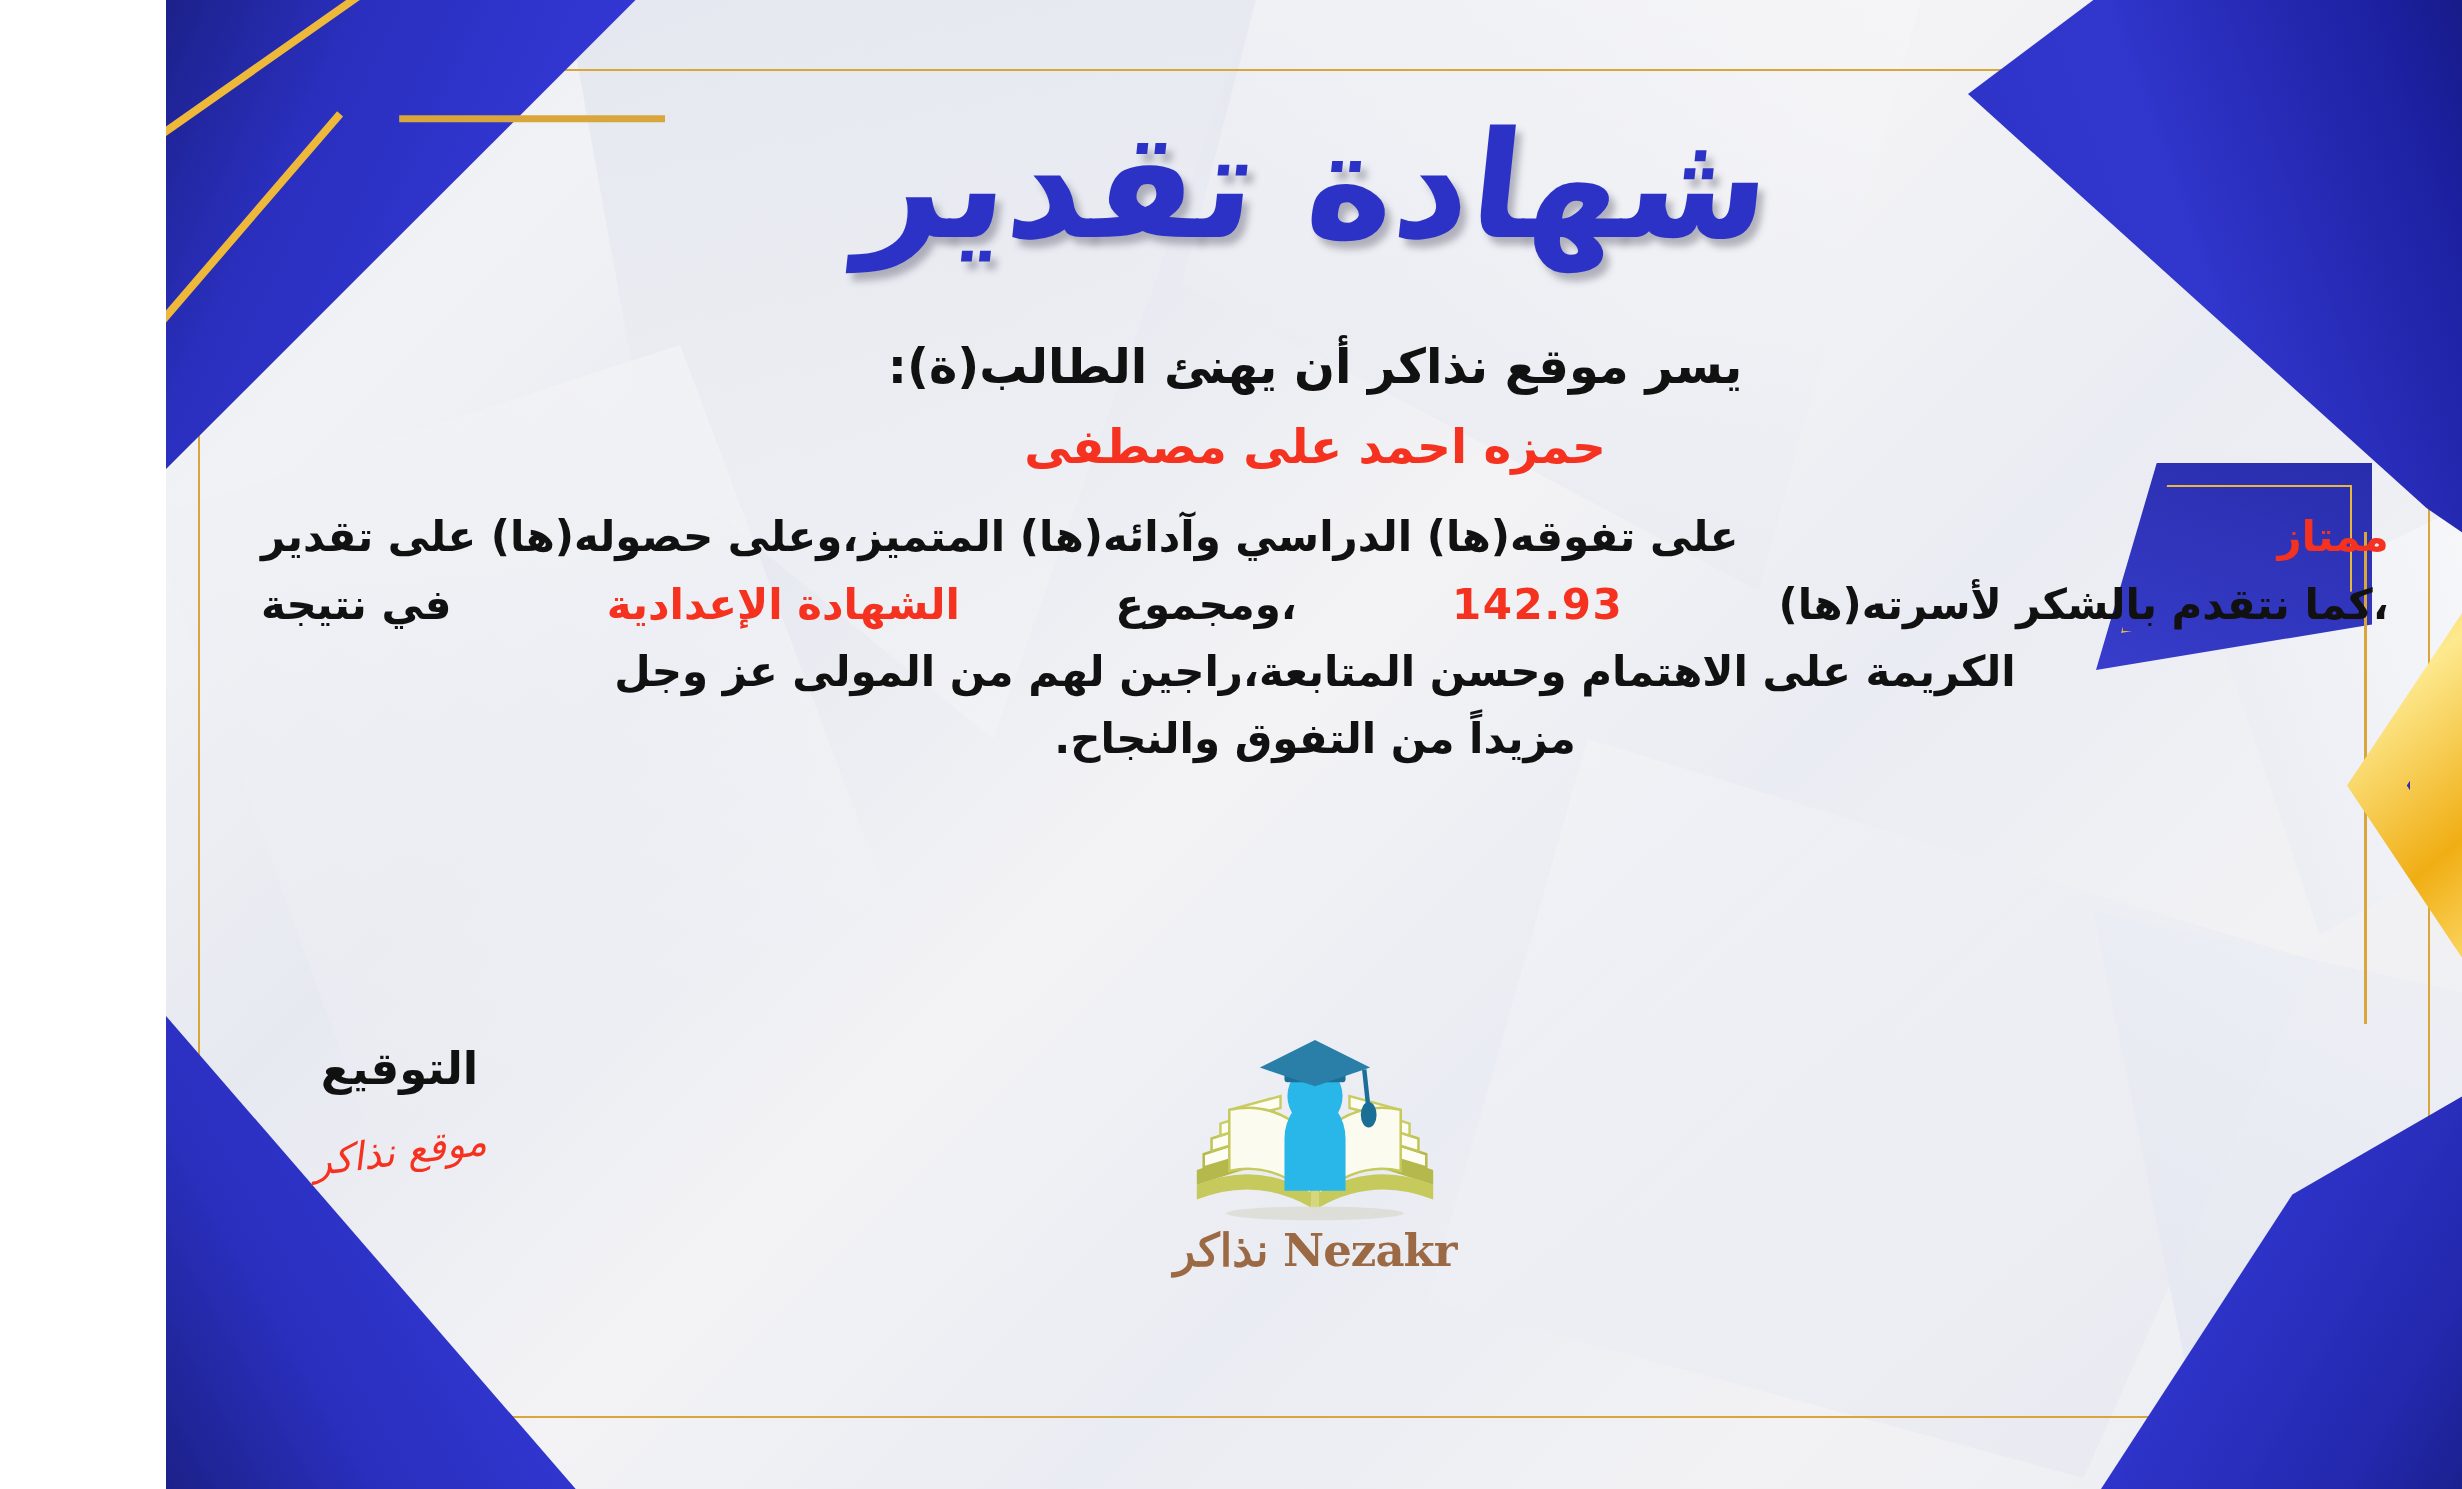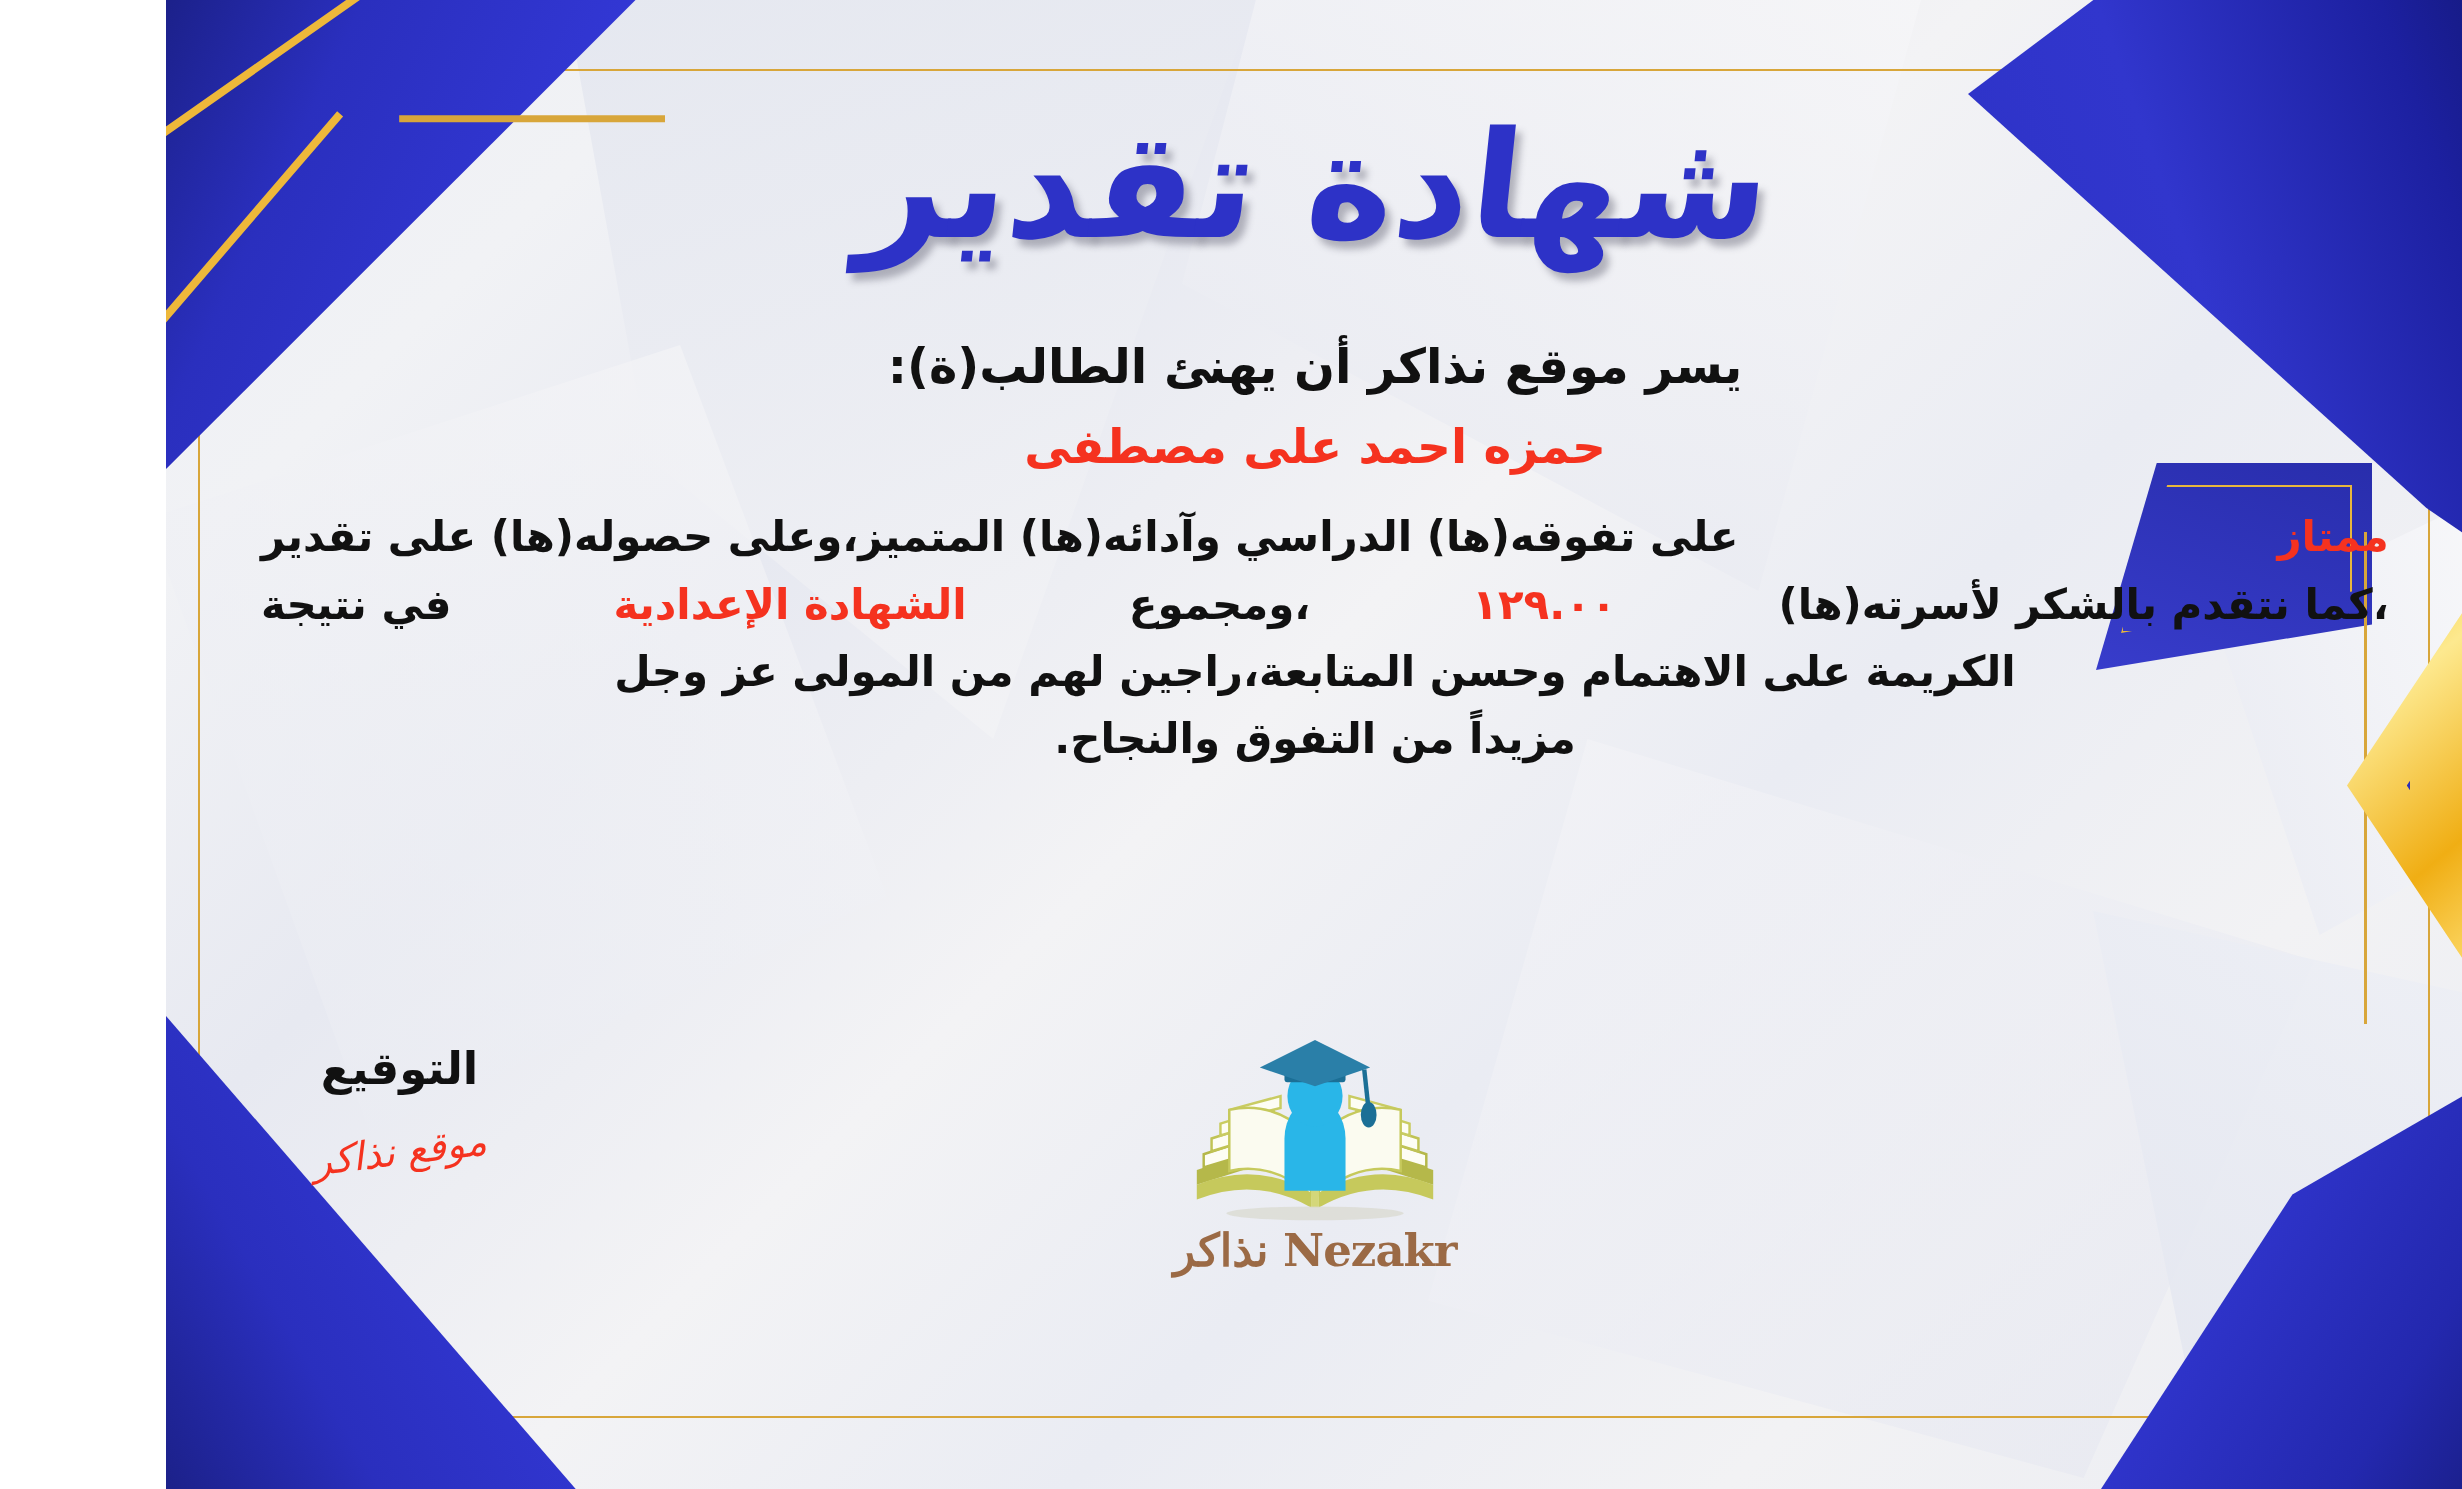--- a/index.html
+++ b/index.html
@@ -289,21 +289,21 @@
 
     <div class="body-block">
 
       <div class="body-line line-1">
         <span class="hl">ممتاز</span>
         <span>على تفوقه(ها) الدراسي وآدائه(ها) المتميز،وعلى حصوله(ها) على تقدير</span>
       </div>
 
       <div class="body-line line-2">
         <span>،كما نتقدم بالشكر لأسرته(ها)</span>
-        <span class="num">١٢٩.٠٠</span>
+        <span class="num">142.93</span>
         <span>،ومجموع</span>
         <span class="hl">الشهادة الإعدادية</span>
         <span>في نتيجة</span>
       </div>
 
       <div class="body-line line-3">الكريمة على الاهتمام وحسن المتابعة،راجين لهم من المولى عز وجل</div>
 
       <div class="body-line line-4">مزيداً من التفوق والنجاح.</div>
 
     </div>

